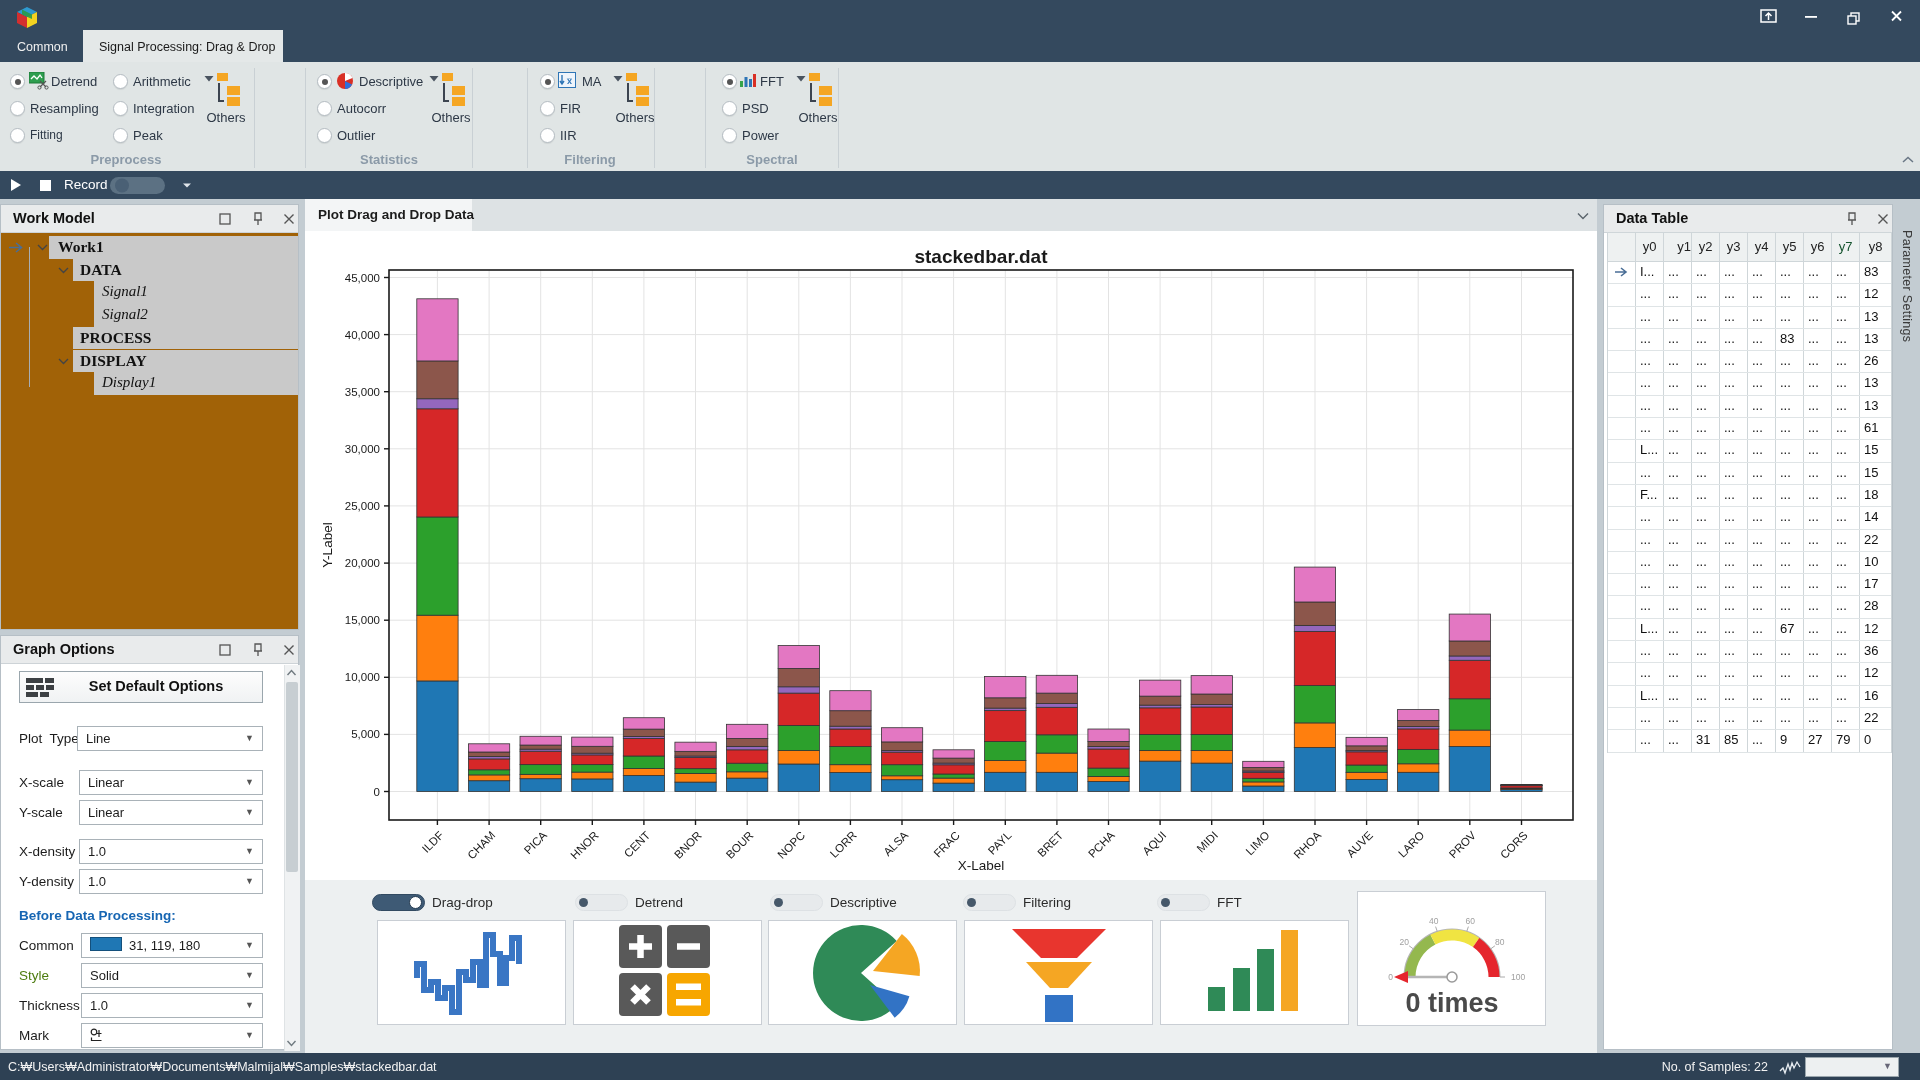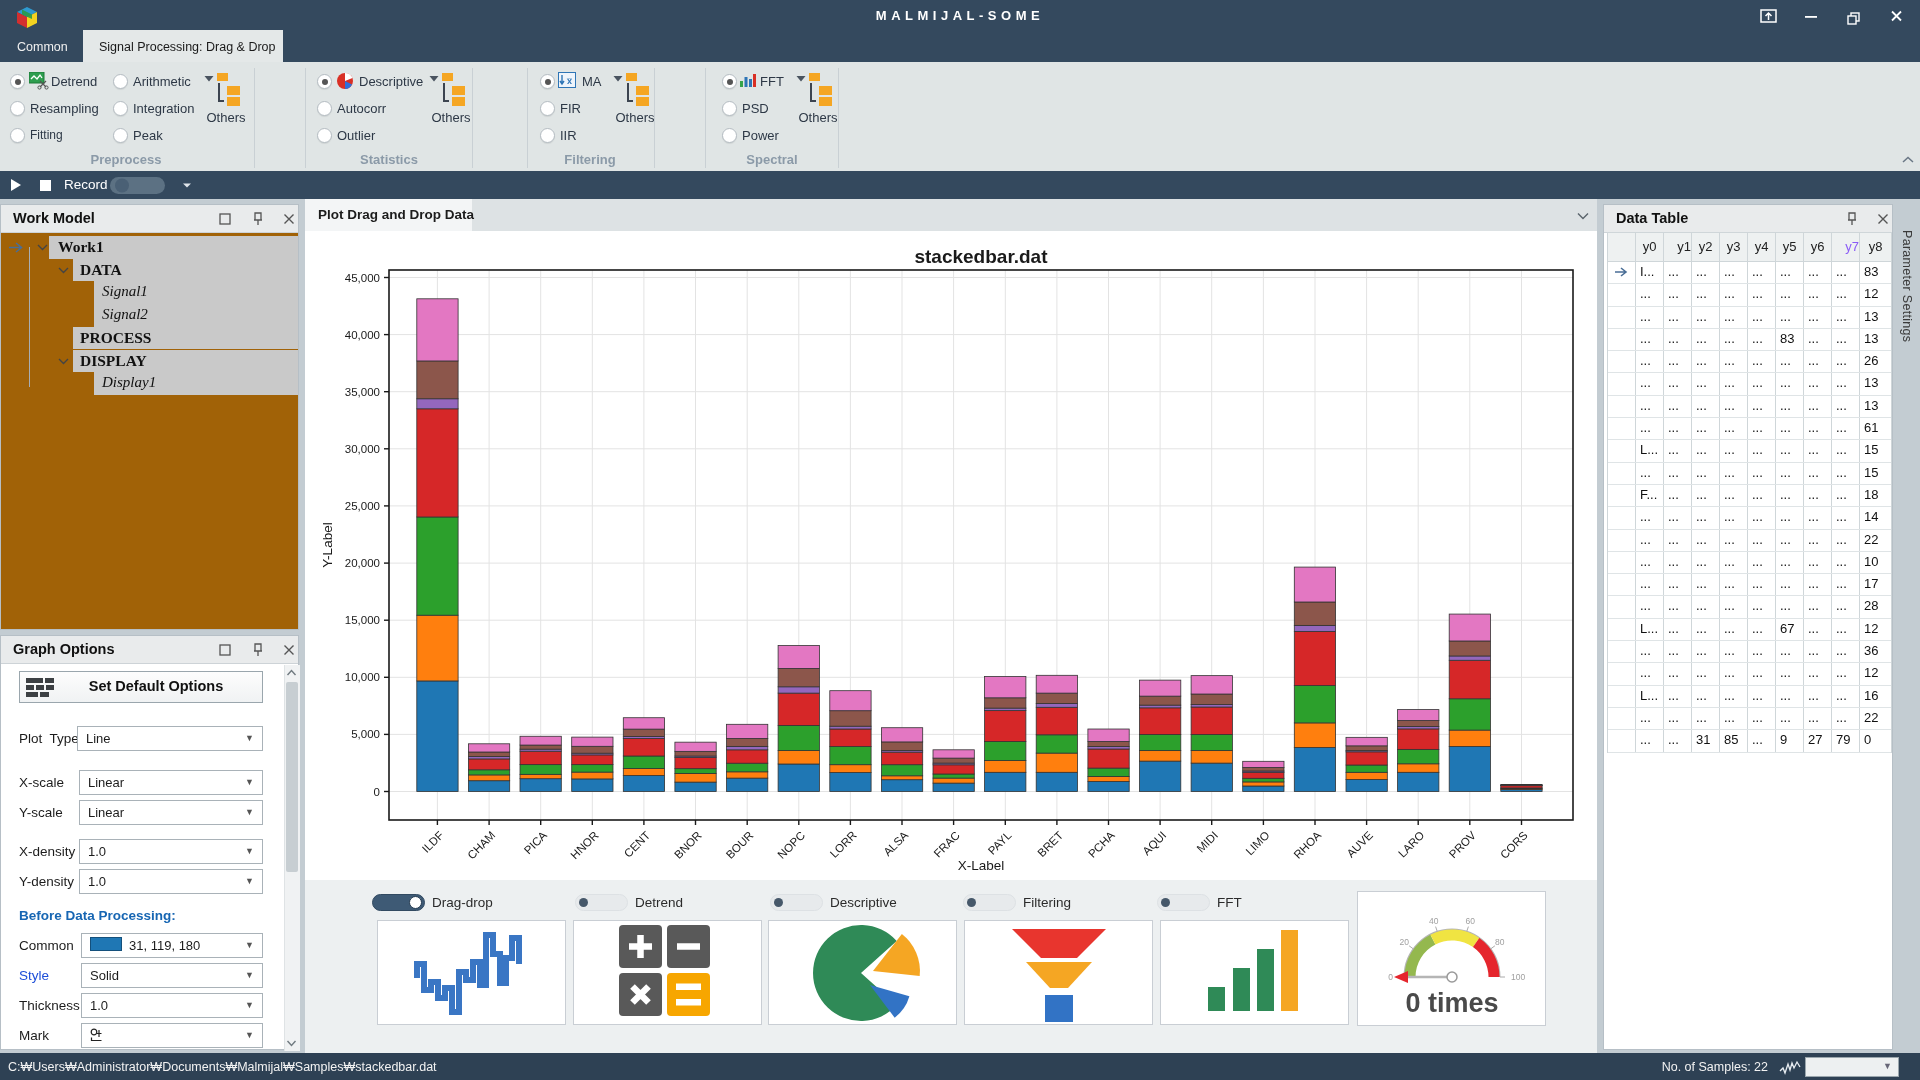--- a/index.html
+++ b/index.html
@@ -7,21 +7,20 @@
 .abs { position:absolute; }
 </style></head><body>
 <div id="root">
 <div class="abs" style="left:0;top:0;width:1920px;height:62px;background:#34495e"></div>
     <svg width="24" height="24" class="abs" style="left:15px;top:5px">
 <path d="M12 2 L22 7 L12 12 L2 7 Z" fill="#2e9ad0"></path>
 <path d="M2 7 L12 12 L12 23 L2 18 Z" fill="#d32f2f"></path>
 <path d="M22 7 L12 12 L12 23 L22 18 Z" fill="#f3d321"></path>
 <path d="M7 4.5 L17 9.5 L17 14 L7 9.5 Z" fill="#2a9a47" opacity="0.9"></path>
 </svg>
-    <div class="abs" style="left:0;top:8px;width:1920px;text-align:center;font-size:13px;font-weight:bold;color:#fff;letter-spacing:4.5px">MALMIJAL-SOME</div>
     <svg width="180" height="20" class="abs" style="left:1740px;top:7px">
 <rect x="21" y="3" width="15" height="12" fill="none" stroke="#fff" stroke-width="1.5"></rect>
 <path d="M28.5 13 V6.5 M25.5 9 L28.5 6 L31.5 9" stroke="#fff" stroke-width="1.5" fill="none"></path>
 <rect x="65" y="9" width="12" height="1.8" fill="#fff"></rect>
 <rect x="111" y="6" width="8" height="8" fill="none" stroke="#fff" stroke-width="1.4"></rect>
 <rect x="108" y="9" width="8" height="8" fill="#34495e" stroke="#fff" stroke-width="1.4"></rect>
 <path d="M152 4.5 L161 13.5 M161 4.5 L152 13.5" stroke="#fff" stroke-width="1.8"></path>
 </svg>
     <div class="abs" style="left:17px;top:40px;font-size:12.5px;color:#f0f0f0">Common</div>
     <div class="abs" style="left:83px;top:30px;width:200px;height:32px;background:#e4e8e8"></div>
@@ -220,21 +219,21 @@
       <div style="position:absolute;left:78px;top:134px;width:184px;height:25px;background:#fff;border:1px solid #a9b2b8;box-sizing:border-box;font-size:13px;color:#1c1c1c;line-height:23px;padding-left:8px">Linear<span style="position:absolute;right:8px;top:0;color:#555;font-size:9px;line-height:23px">▼</span></div>
       <div style="position:absolute;left:18px;top:169px;font-size:13.5px;color:#1c1c1c">Y-scale</div>
       <div style="position:absolute;left:78px;top:164px;width:184px;height:25px;background:#fff;border:1px solid #a9b2b8;box-sizing:border-box;font-size:13px;color:#1c1c1c;line-height:23px;padding-left:8px">Linear<span style="position:absolute;right:8px;top:0;color:#555;font-size:9px;line-height:23px">▼</span></div>
       <div style="position:absolute;left:18px;top:208px;font-size:13.5px;color:#1c1c1c">X-density</div>
       <div style="position:absolute;left:78px;top:203px;width:184px;height:25px;background:#fff;border:1px solid #a9b2b8;box-sizing:border-box;font-size:13px;color:#1c1c1c;line-height:23px;padding-left:8px">1.0<span style="position:absolute;right:8px;top:0;color:#555;font-size:9px;line-height:23px">▼</span></div>
       <div style="position:absolute;left:18px;top:238px;font-size:13.5px;color:#1c1c1c">Y-density</div>
       <div style="position:absolute;left:78px;top:233px;width:184px;height:25px;background:#fff;border:1px solid #a9b2b8;box-sizing:border-box;font-size:13px;color:#1c1c1c;line-height:23px;padding-left:8px">1.0<span style="position:absolute;right:8px;top:0;color:#555;font-size:9px;line-height:23px">▼</span></div>
       <div style="position:absolute;left:18px;top:272px;font-size:13.5px;font-weight:bold;color:#1766b3">Before Data Processing:</div>
       <div style="position:absolute;left:18px;top:302px;font-size:13.5px;color:#1c1c1c">Common</div>
       <div style="position:absolute;left:80px;top:297px;width:182px;height:25px;background:#fff;border:1px solid #a9b2b8;box-sizing:border-box;font-size:13px;color:#1c1c1c;line-height:23px;padding-left:8px"><span style="display:inline-block;width:30px;height:12px;background:#1f77b4;border:1px solid #14507c;margin-right:7px;vertical-align:-1px"></span>31, 119, 180<span style="position:absolute;right:8px;top:0;color:#555;font-size:9px;line-height:23px">▼</span></div>
-      <div style="position:absolute;left:18px;top:332px;font-size:13.5px;color:#1d4ed8">Style</div>
+      <div style="position:absolute;left:18px;top:332px;font-size:13.5px;color:#4d7c0f">Style</div>
       <div style="position:absolute;left:80px;top:327px;width:182px;height:25px;background:#fff;border:1px solid #a9b2b8;box-sizing:border-box;font-size:13px;color:#1c1c1c;line-height:23px;padding-left:8px">Solid<span style="position:absolute;right:8px;top:0;color:#555;font-size:9px;line-height:23px">▼</span></div>
       <div style="position:absolute;left:18px;top:362px;font-size:13.5px;color:#1c1c1c">Thickness</div>
       <div style="position:absolute;left:80px;top:357px;width:182px;height:25px;background:#fff;border:1px solid #a9b2b8;box-sizing:border-box;font-size:13px;color:#1c1c1c;line-height:23px;padding-left:8px">1.0<span style="position:absolute;right:8px;top:0;color:#555;font-size:9px;line-height:23px">▼</span></div>
       <div style="position:absolute;left:18px;top:392px;font-size:13.5px;color:#1c1c1c">Mark</div>
       <div style="position:absolute;left:80px;top:387px;width:182px;height:25px;background:#fff;border:1px solid #a9b2b8;box-sizing:border-box;font-size:13px;color:#1c1c1c;line-height:23px;padding-left:8px"><svg width="13" height="14" style="vertical-align:-2px">
           <circle cx="4" cy="4" r="2.8" fill="none" stroke="#222" stroke-width="1.2"></circle>
           <path d="M9 2 V9 M6.5 5.5 H11.5 M1.5 9.5 V12.5 H11.5" stroke="#222" stroke-width="1.2" fill="none"></path>
         </svg><span style="position:absolute;right:8px;top:0;color:#555;font-size:9px;line-height:23px">▼</span></div>
     </div>
     <div class="abs" style="left:305px;top:199px;width:1292px;height:854px;background:#edf0f1">
@@ -592,21 +591,21 @@
       <div style="position:absolute;left:3px;top:27px;width:283px;border:1px solid #cfd6d9;border-bottom:none">
         <div style="display:flex;height:28px;background:#eef1f1;border-bottom:1px solid #cfd6d9">
           <div style="width:28px;border-right:1px solid #cfd6d9;box-sizing:border-box"></div>
           <div style="width:28px;border-right:1px solid #cfd6d9;box-sizing:border-box;font-size:13px;color:#222;text-align:center;line-height:28px">y0</div>
           <div style="width:28px;border-right:1px solid #cfd6d9;box-sizing:border-box;font-size:13px;color:#222;text-align:right;line-height:28px">y1</div>
           <div style="width:28px;border-right:1px solid #cfd6d9;box-sizing:border-box;font-size:13px;color:#222;text-align:center;line-height:28px">y2</div>
           <div style="width:28px;border-right:1px solid #cfd6d9;box-sizing:border-box;font-size:13px;color:#222;text-align:center;line-height:28px">y3</div>
           <div style="width:28px;border-right:1px solid #cfd6d9;box-sizing:border-box;font-size:13px;color:#222;text-align:center;line-height:28px">y4</div>
           <div style="width:28px;border-right:1px solid #cfd6d9;box-sizing:border-box;font-size:13px;color:#222;text-align:center;line-height:28px">y5</div>
           <div style="width:28px;border-right:1px solid #cfd6d9;box-sizing:border-box;font-size:13px;color:#222;text-align:center;line-height:28px">y6</div>
-          <div style="width:28px;border-right:1px solid #cfd6d9;box-sizing:border-box;font-size:13px;color:#8b5cf6;text-align:right;line-height:28px">y7</div>
+          <div style="width:28px;border-right:1px solid #cfd6d9;box-sizing:border-box;font-size:13px;color:#14532d;text-align:center;line-height:28px">y7</div>
           <div style="width:31px;box-sizing:border-box;font-size:13px;color:#222;text-align:center;line-height:28px">y8</div>
         </div>
         <div style="display:flex;height:21.3px;background:#fff;border-bottom:1px solid #dfe4e6">
           <div style="width:28px;border-right:1px solid #cfd6d9;box-sizing:border-box;text-align:center"><svg width="14" height="10" style="margin:5px auto 0">
               <path d="M0 5 H10 M6 1 L11 5 L6 9" stroke="#4a6e96" stroke-width="1.6" fill="none"></path>
             </svg></div>
           <div style="width:28px;border-right:1px solid #cfd6d9;box-sizing:border-box;font-size:13px;color:#111;padding-left:4px;line-height:20px;overflow:hidden">I...</div>
           <div style="width:28px;border-right:1px solid #cfd6d9;box-sizing:border-box;font-size:13px;color:#111;padding-left:4px;line-height:20px;overflow:hidden">...</div>
           <div style="width:28px;border-right:1px solid #cfd6d9;box-sizing:border-box;font-size:13px;color:#111;padding-left:4px;line-height:20px;overflow:hidden">...</div>
           <div style="width:28px;border-right:1px solid #cfd6d9;box-sizing:border-box;font-size:13px;color:#111;padding-left:4px;line-height:20px;overflow:hidden">...</div>

